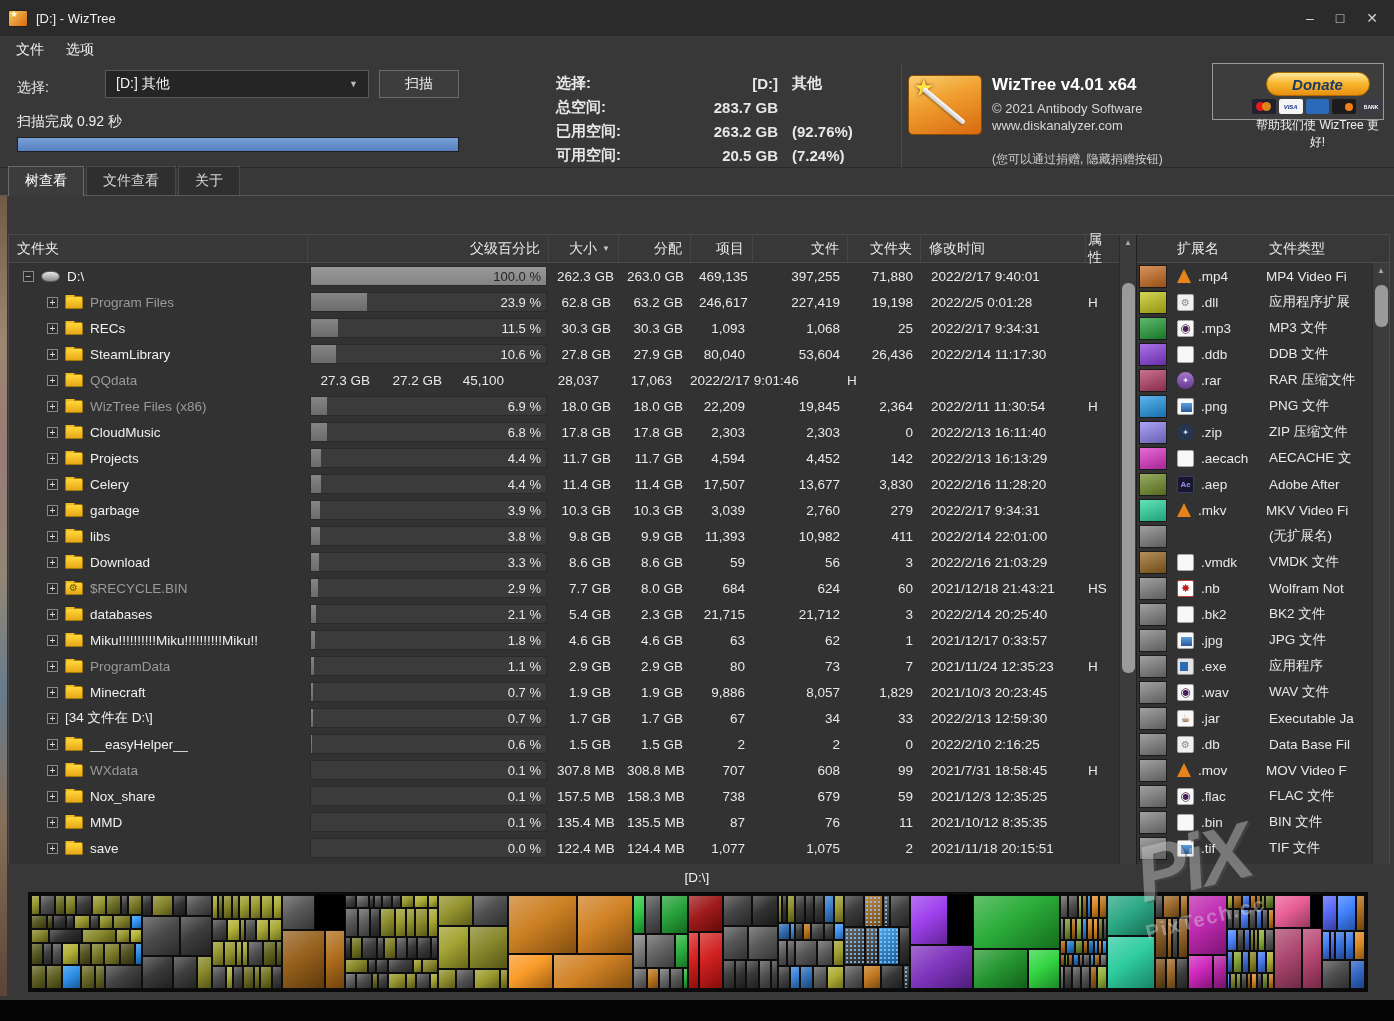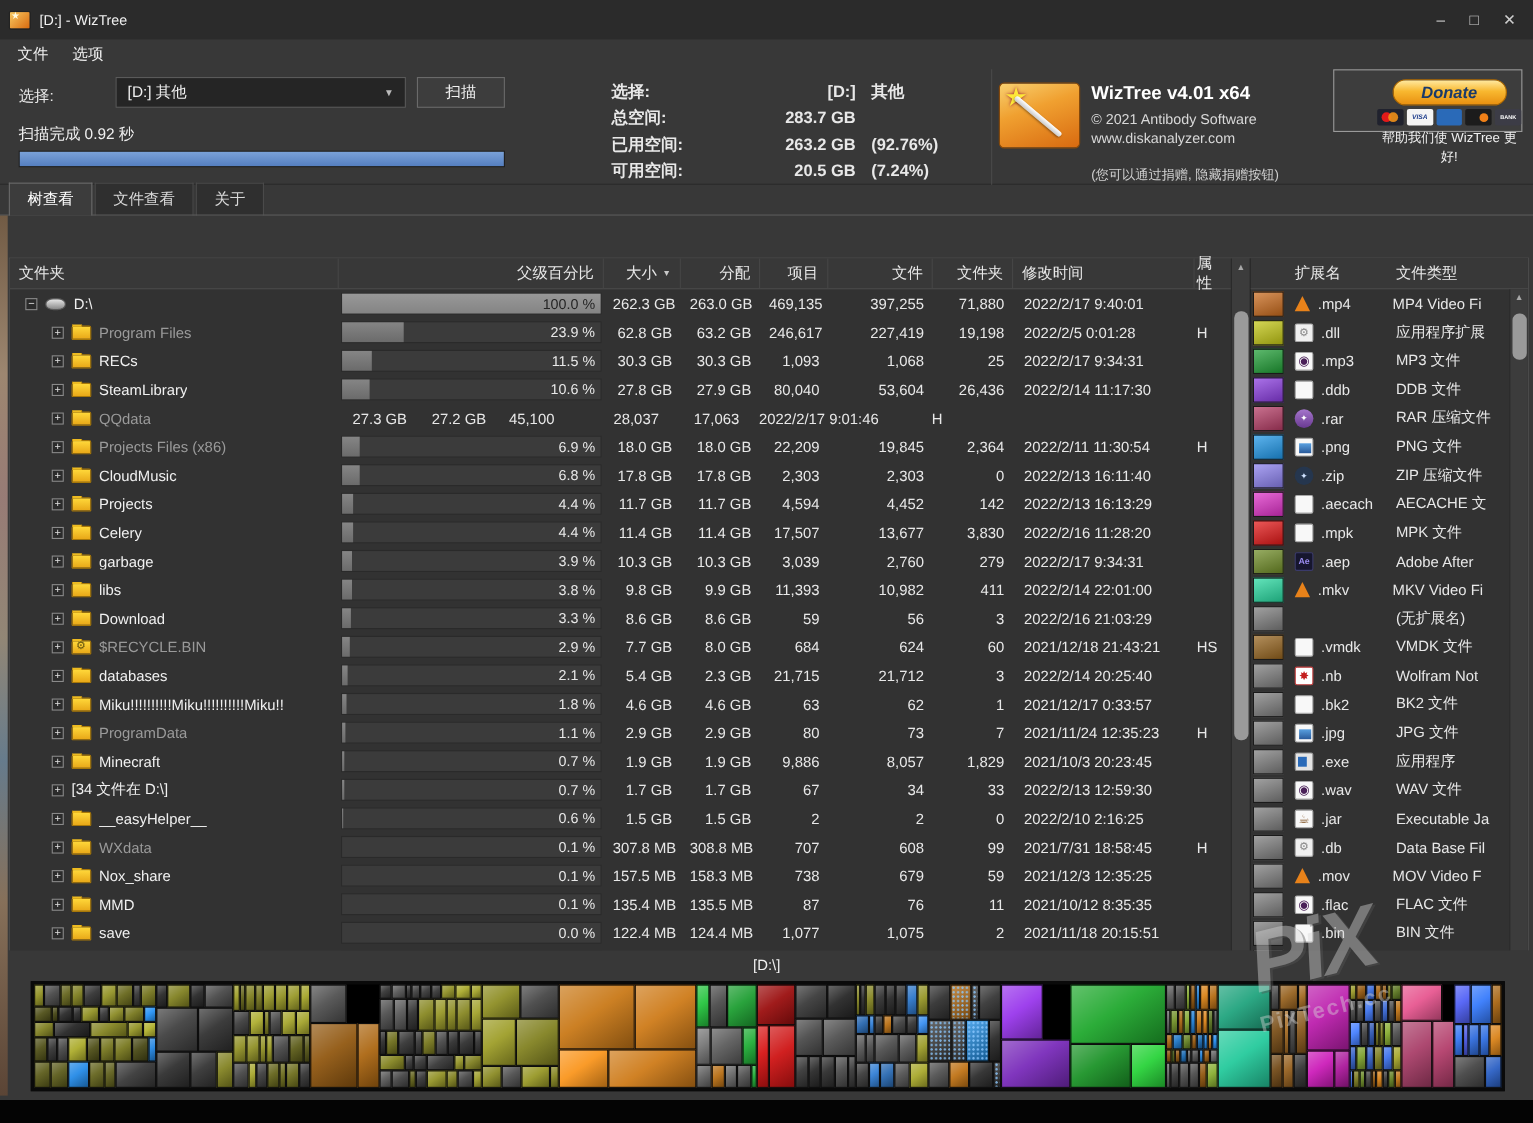--- a/index.html
+++ b/index.html
@@ -340,21 +340,21 @@
           <div class="c-num w-items">45,100</div>
           <div class="c-num w-files">28,037</div>
           <div class="c-num w-folders">17,063</div>
           <div class="c-mtime">2022/2/17 9:01:46</div>
           <div class="c-attr">H</div>
         </div>
         <div class="trow dim">
           <div class="c-name lvl1">
             <span class="exp">+</span>
             <span class="ic-folder"></span>
-            <span class="nm">Projects Files (x86)</span>
+            <span class="nm">WizTree Files (x86)</span>
           </div>
           <div class="c-bar">
             <div class="bartrack">
               <div class="barfill" style="width: 6.9%;"></div>
               <span class="pct">6.9 %</span>
             </div>
           </div>
           <div class="c-num w-size">18.0 GB</div>
           <div class="c-num w-alloc">18.0 GB</div>
           <div class="c-num w-items">22,209</div>
@@ -782,26 +782,20 @@
             <span class="sq" style="background-color: rgb(139, 128, 238);"></span>
             <span class="fi fi-zip">✦</span>
             <span class="ext-name">.zip</span>
             <span class="ext-type">ZIP 压缩文件</span>
           </div>
           <div class="erow">
             <span class="sq" style="background-color: rgb(223, 49, 200);"></span>
             <span class="fi fi-file"></span>
             <span class="ext-name">.aecach</span>
             <span class="ext-type">AECACHE 文</span>
-          </div>
-          <div class="erow">
-            <span class="sq" style="background-color: rgb(227, 23, 23);"></span>
-            <span class="fi fi-file"></span>
-            <span class="ext-name">.mpk</span>
-            <span class="ext-type">MPK 文件</span>
           </div>
           <div class="erow">
             <span class="sq" style="background-color: rgb(111, 140, 38);"></span>
             <span class="fi fi-ae">Ae</span>
             <span class="ext-name">.aep</span>
             <span class="ext-type">Adobe After</span>
           </div>
           <div class="erow">
             <span class="sq" style="background-color: rgb(39, 217, 160);"></span>
             <span class="fi fi-vlc"></span>

